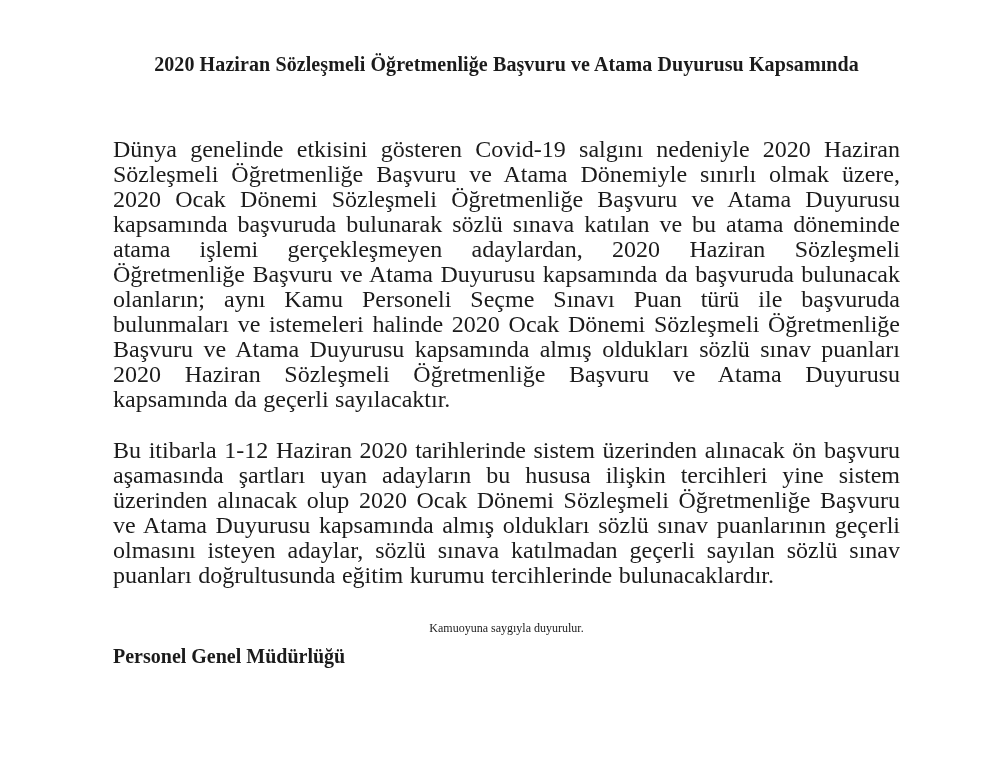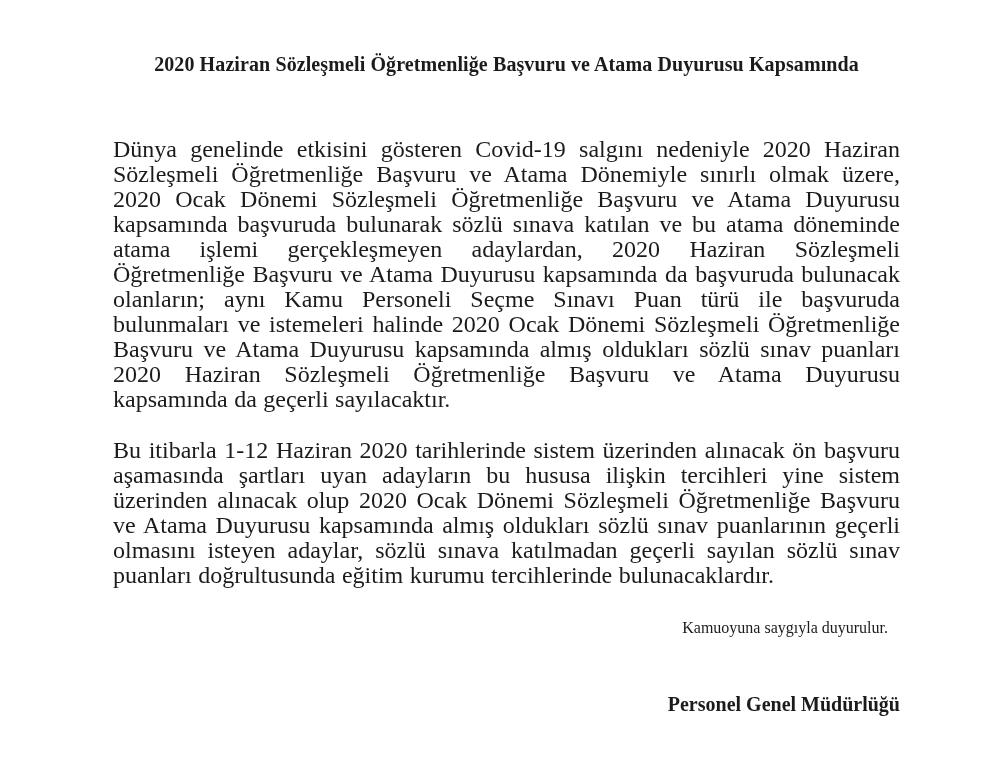--- a/index.html
+++ b/index.html
@@ -30,30 +30,29 @@
     margin: 0 0 26px 0;
     font-size: 24px;
     line-height: 25px;
     text-align: justify;
     word-spacing: 0.5px;
   }
   .body-para.first {
     margin-top: 56px;
   }
   .closing {
-    margin: 12px;
-    font-size: 16px;
+    margin: 0;
+    font-size: 12px;
     line-height: 28px;
-    text-align: right;
+    text-align: center;
   }
   .signature {
-    margin-top: 48px;
     font-size: 20px;
     font-weight: bold;
-    text-align: right;
+    text-align: left;
     line-height: 28px;
   }
 </style>
 </head>
 <body>
 
 <div class="page">
 
   <h1 class="title">
     <span>2020 Haziran Sözleşmeli Öğretmenliğe Başvuru ve Atama Duyurusu Kapsamında</span><br>

